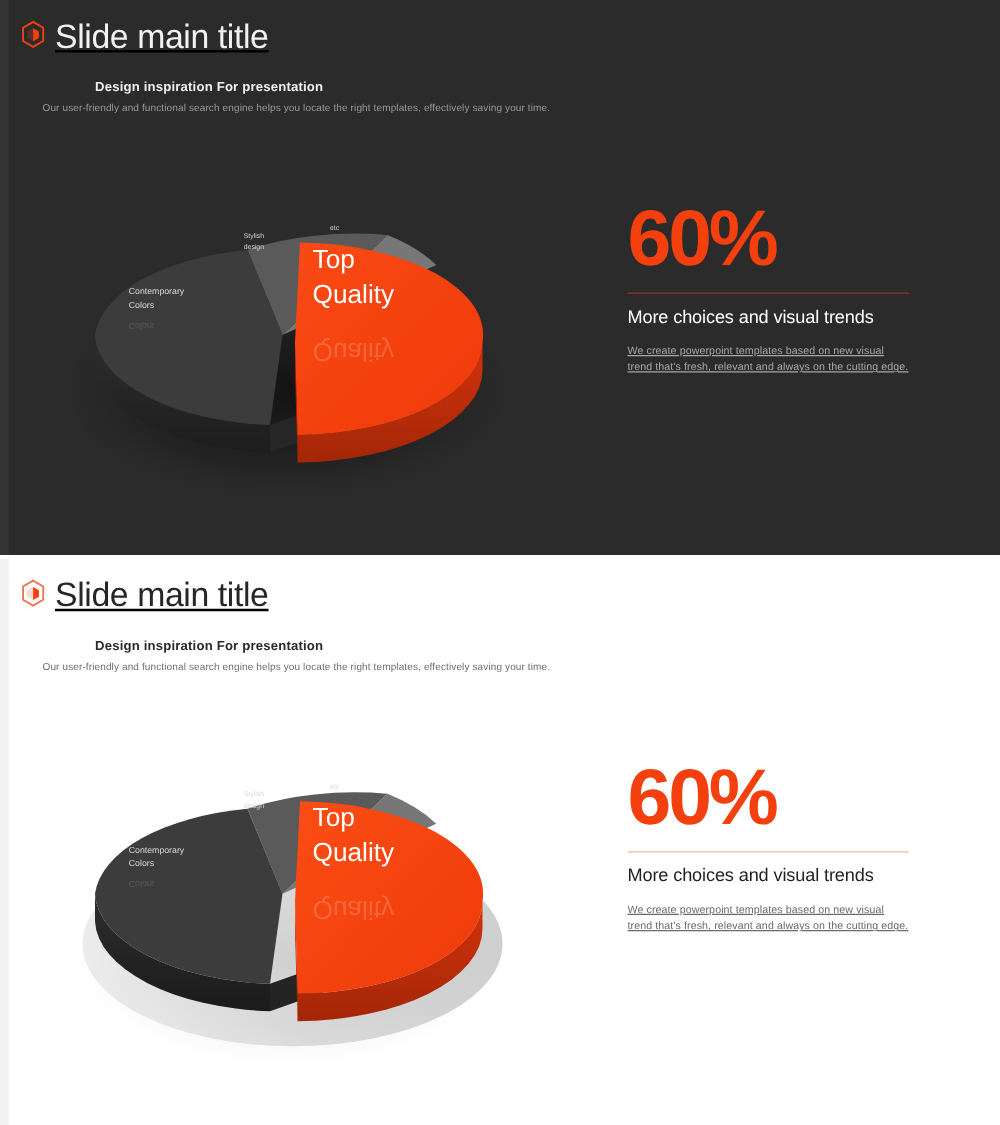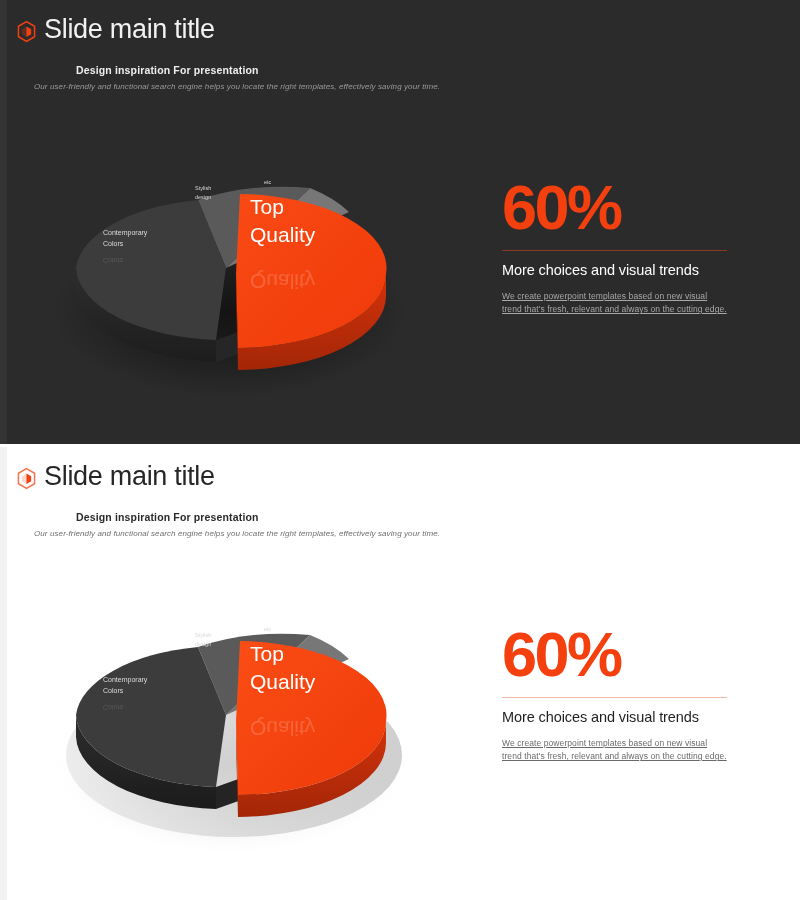--- a/index.html
+++ b/index.html
@@ -27,56 +27,56 @@
     background: #343434;
   }
   .slide-light::before {
     content: ""; position: absolute; left: 0; top: 0;
     width: 7px; height: 100%;
     background: #f2f2f2;
   }
 
   
   .hdr { position: absolute; left: 16px; top: 16px; width: 700px; }
-  .hdr-row { display: flex; align-items: flex-end; gap: 7px; }
+  .hdr-row { display: flex; align-items: flex-start; gap: 7px; text-decoration: underline; }
   .logo-ico { width: 21px; height: 23px; flex: 0 0 auto; display:block; }
   .slide-title {
     font-size: 27px; font-weight: 400; letter-spacing: -0.3px;
     line-height: 1; white-space: nowrap;
   }
   .dark-t  { color: #f2f2f2; }
   .light-t { color: #262626; }
 
   .sub-block { position: absolute; left: 34px; width: 700px; }
   .sub-head {
     font-size: 10.5px; font-weight: 700; letter-spacing: 0.15px;
     line-height: 1.3; margin-bottom: 4px; margin-left: 42px;
   }
   .sub-head.dark-t  { color: #efefef; }
   .sub-head.light-t { color: #2a2a2a; }
-  .sub-text { font-size: 8px; line-height: 1.35; letter-spacing: 0.1px; font-style: italic; }
+  .sub-text { font-size: 8px; line-height: 1.35; letter-spacing: 0.1px; }
   .sub-text.dark-t  { color: #9a9a9a; }
   .sub-text.light-t { color: #6e6e6e; }
 
   
   .chart-wrap { position: absolute; }
   .chart-wrap svg { display: block; }
 
   .pie-label {
     font-family: "Liberation Sans", sans-serif;
     font-weight: 400;
     fill: #ffffff;
   }
   .pie-label-big  { font-size: 21px; fill: #ffffff; }
   .pie-label-sm   { font-size: 7px;  fill: #dcdcdc; }
   .pie-label-xs   { font-size: 5.5px; fill: #d8d8d8; }
   .pie-refl { opacity: 0.17; }
 
   
-  .stats { position: absolute; width: 225px; margin-top: 16px; }
+  .stats { position: absolute; width: 225px; }
   .stat-pct {
     font-size: 63px; font-weight: 700; color: #f4400f;
     line-height: 0.92; letter-spacing: -2.5px;
   }
   .stat-rule {
     height: 1px; width: 100%;
     margin: 13px 0 11px 0;
   }
   .rule-dark  { background: #8a3a22; }
   .rule-light { background: #f0b9a6; }

